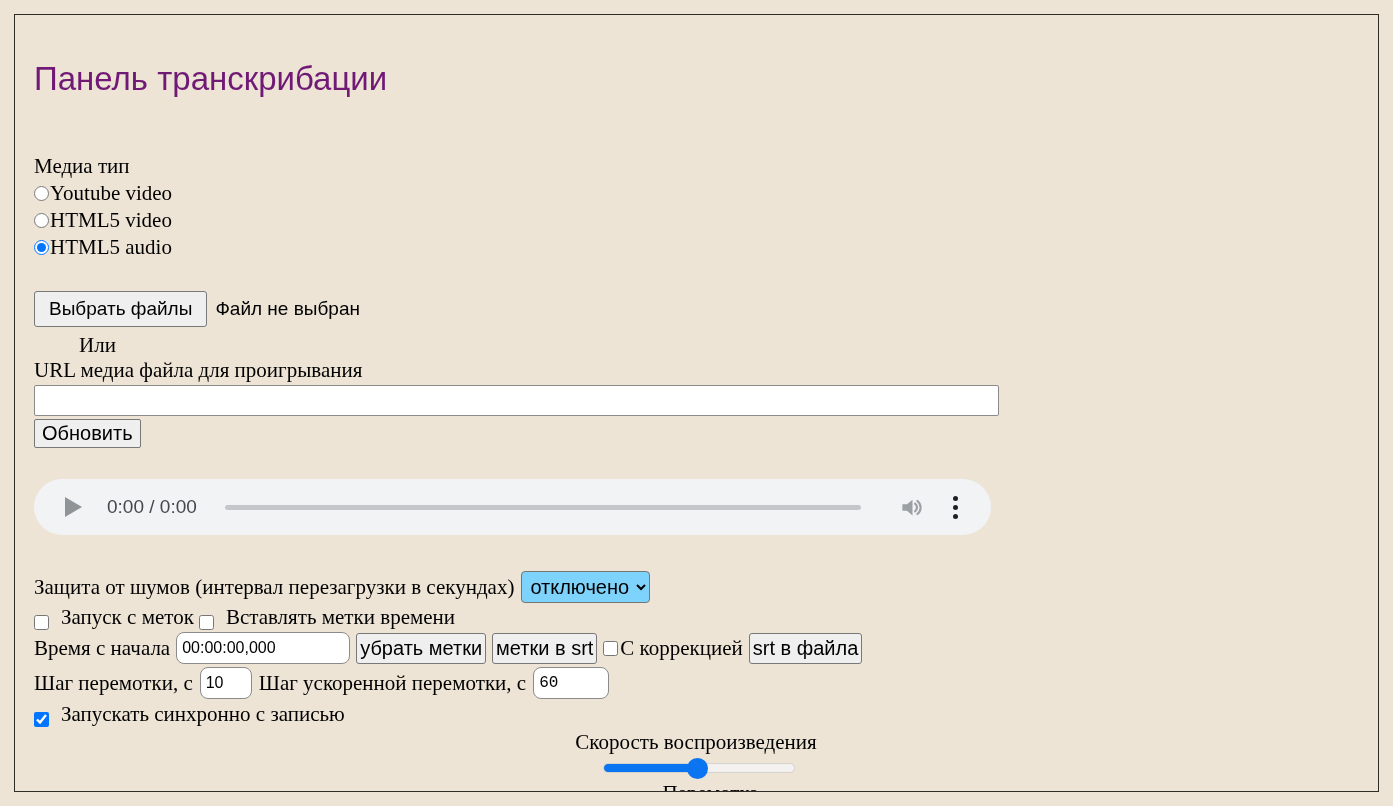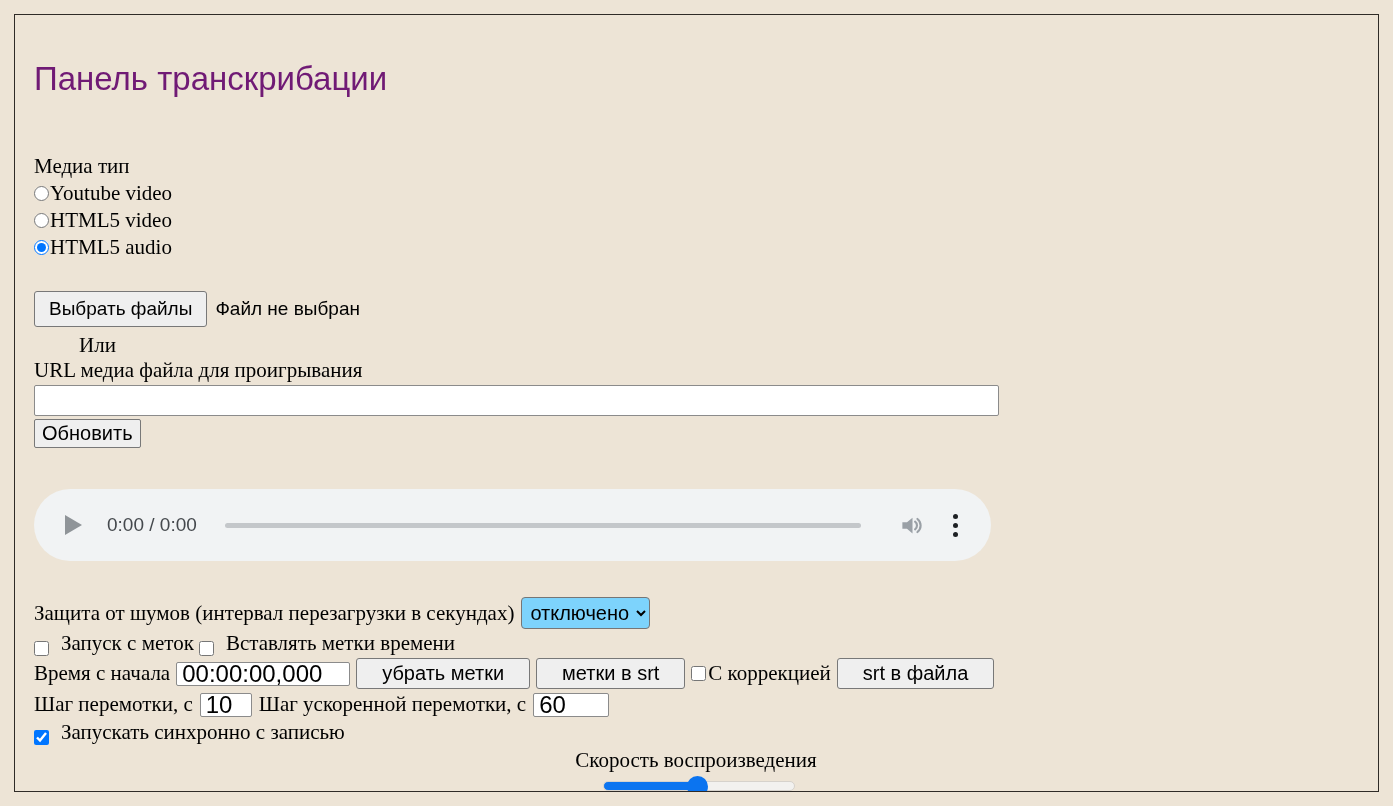--- a/index.html
+++ b/index.html
@@ -39,39 +39,39 @@
     margin-top:30px;display:flex;align-items:center;
     font-family:"Liberation Sans", sans-serif;font-size:19px;
   }
   .btn{
     font-family:"Liberation Sans", sans-serif;
     font-size:20px;
     color:#000;
     background:#efefef;
     border:1px solid #787878;
     border-radius:3px;
-    padding:3px 25px;
+    padding:3px 3px;
     cursor:pointer;
   }
   .file-btn{font-size:19px;padding:6px 14px;}
   .file-status{margin-left:8px;}
   .or-line{margin:6px 0 0 45px;}
   .url-label{margin-top:0;}
   .url-input{
     display:block;margin-top:2px;
     width:965px;height:31px;box-sizing:border-box;
     font-family:"Liberation Sans", sans-serif;font-size:20px;
     border:1px solid #8b8b8b;border-radius:2px;
     padding:0 6px;background:#fff;
   }
   .refresh-btn{margin-top:3px;border-radius:2px;padding:2px 7px;}
   
   .player{
-    margin-top:41px;
-    width:957px;height:72px;
+    margin-top:31px;
+    width:957px;height:56px;
     background:#f1f3f4;border-radius:36px;
     display:flex;align-items:center;
   }
   .play-icon{
     margin-left:31px;width:0;height:0;
     border-left:17px solid #8f9498;
     border-top:10px solid transparent;
     border-bottom:10px solid transparent;
     cursor:pointer;flex:0 0 auto;
   }
@@ -96,30 +96,30 @@
   .noise-select{
     margin-left:7px;
     font-family:"Liberation Sans", sans-serif;font-size:20px;
     height:32px;padding:0 4px;
     border:1px solid #767676;border-radius:4px;background:#7dd3fc;color:#000;
   }
   .checks-row{margin-top:2px;gap:5px;}
   .cb-label{display:flex;align-items:flex-end;gap:11px;}
   .time-row{margin-top:2px;gap:6px;}
   .text-input{
-    font-family:"Liberation Sans", sans-serif;font-size:24px;
-    height:24px;box-sizing:border-box;
-    border:1px solid #8b8b8b;border-radius:2px;
+    font-family:"Liberation Sans", sans-serif;font-size:16px;
+    height:32px;box-sizing:border-box;
+    border:1px solid #8b8b8b;border-radius:8px;
     padding:0 5px;background:#fff;
   }
   .time-input{width:174px;}
   .corr-label{display:flex;align-items:center;gap:1px;margin-left:0;}
   .step-row{margin-top:3px;gap:7px;}
   .step-input{width:52px;}
-  .fast-input{width:76px;}
+  .fast-input{width:76px;font-family:Liberation Mono, monospace;}
   .sync-row{margin-top:3px;gap:6px;}
   .bottom-row{margin-top:3px;flex-direction:column;}
   
   .speed{
     -webkit-appearance:none;appearance:none;
     margin-left:8px;width:192px;height:22px;background:transparent;cursor:pointer;
   }
   .speed::-webkit-slider-runnable-track{
     height:10px;border-radius:6px;
     background:linear-gradient(to right,#0b74f0 0 49%,#f2f1ef 49%);

